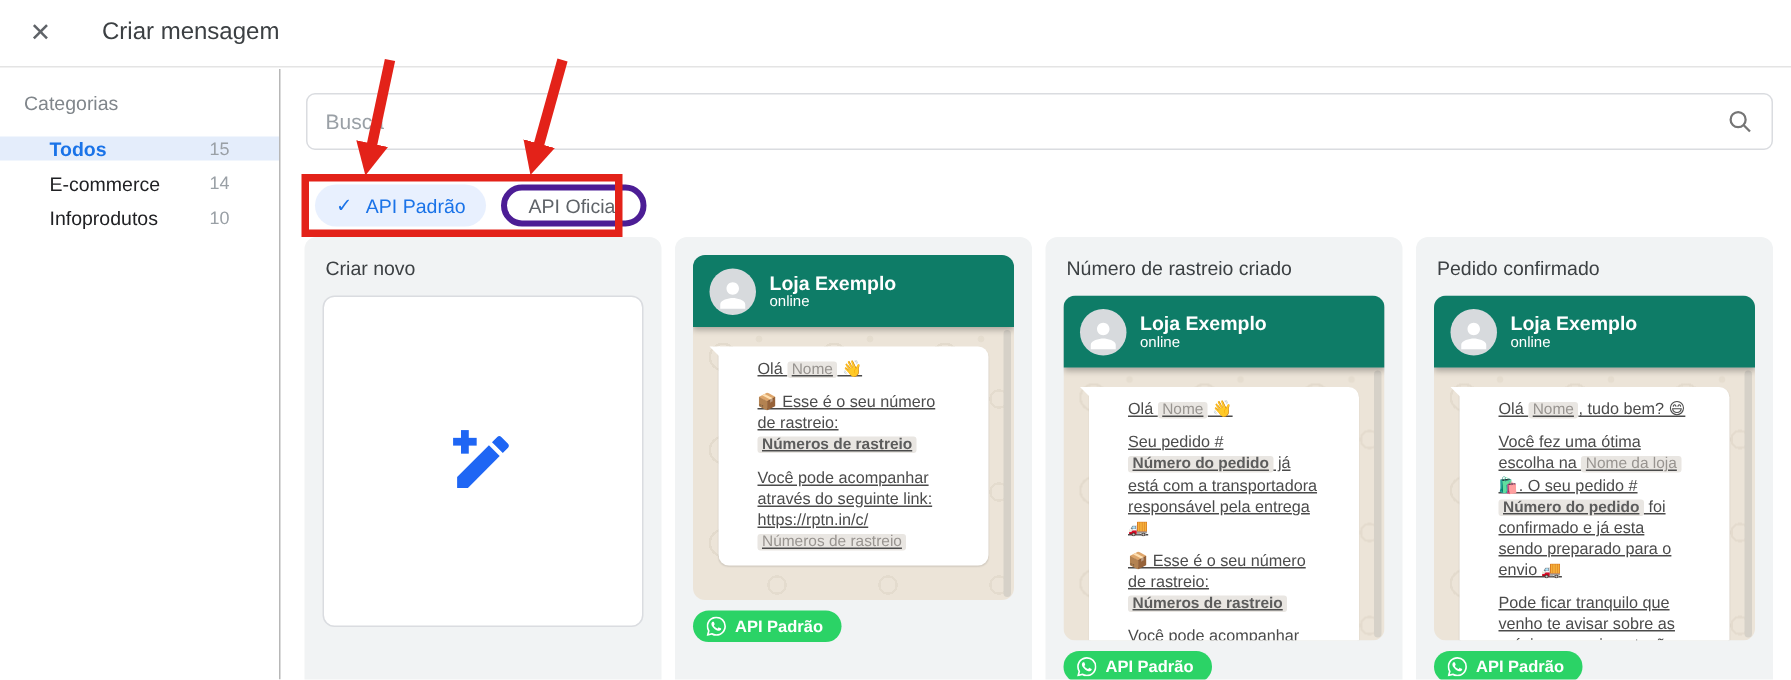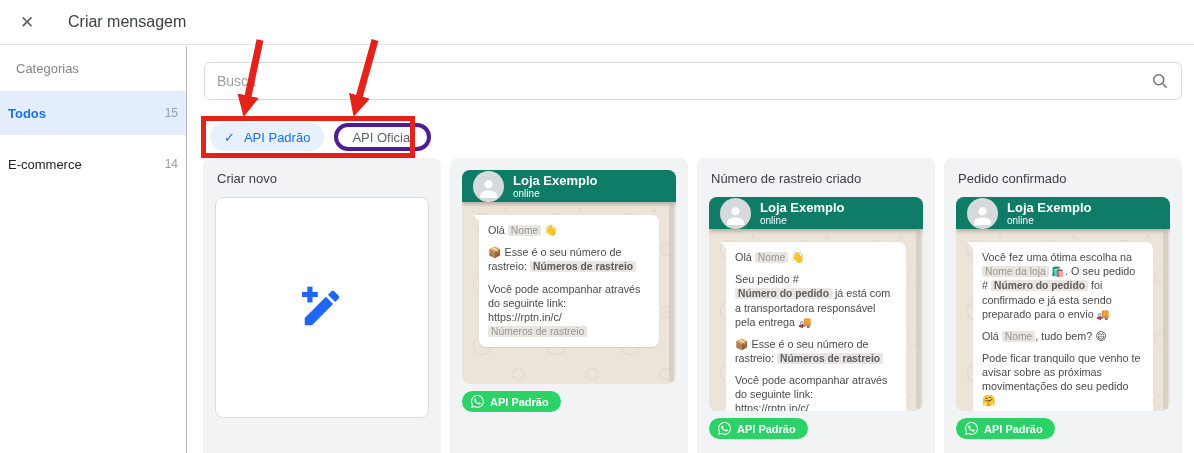--- a/index.html
+++ b/index.html
@@ -11,22 +11,22 @@
   .topbar { position:absolute; top:0; left:0; right:0; height:45px; display:flex;
     align-items:center; padding:0 14px; border-bottom:1px solid #e4e4e4; background:#fff; }
   .close-btn { width:26px; height:26px; display:flex; align-items:center; justify-content:center;
     color:#5f6368; font-size:17px; cursor:pointer; }
   .topbar-title { margin-left:28px; font-size:16px; color:#3c4043; }
 
   
   .sidebar { position:absolute; top:46px; left:0; width:187px; height:407px;
     background:#fff; border-right:1px solid #b7b7b7; padding-top:15px; }
   .cat-heading { padding:0 16px; font-size:13px; color:#80868b; margin-bottom:15px; }
-  .cat-item { height:44px; display:flex; align-items:center; justify-content:space-between;
-    padding:0 8px; margin-bottom:7px; font-size:13px; color:#202124; cursor:pointer; }
+  .cat-item { height:16px; display:flex; align-items:center; justify-content:space-between;
+    padding:0 33px; margin-bottom:7px; font-size:13px; color:#202124; cursor:pointer; }
   .cat-item.active { background:#e4edfb; color:#1a73e8; font-weight:700; }
   .cat-count { color:#9aa0a6; font-size:12px; font-weight:400; }
 
   
   .main { position:absolute; left:188px; top:46px; width:1006px; height:407px; background:#fff; }
   .search-wrap { position:absolute; left:16px; top:16px; width:978px; height:38px; }
   .search-input { width:100%; height:100%; border:1px solid #dadce0; border-radius:6px;
     padding:0 40px 0 12px; font-size:14px; color:#3c4043; outline:none;
     font-family:"Liberation Sans","DejaVu Sans",sans-serif; }
   .search-input::placeholder { color:#9aa0a6; }
@@ -46,41 +46,41 @@
 
   
   .cards { position:absolute; left:15px; top:112px; display:flex; gap:9px; }
   .card { width:238px; height:308px; background:#f1f3f4; border-radius:8px;
     padding:12px; cursor:pointer; }
   .card-title { font-size:13px; color:#3c4043; margin:1px 2px 11px; }
   .create-box { background:#fff; border:1px solid #dadce0; border-radius:8px; height:221px;
     display:flex; align-items:center; justify-content:center; }
 
   .chat { border-radius:8px; overflow:hidden; position:relative; }
-  .chat-header { background:#0e7c67; height:32px; display:flex; align-items:center;
+  .chat-header { background:#0e7c67; height:48px; display:flex; align-items:center;
     padding:0 10px 0 11px; gap:9px; position:relative; z-index:2;
     box-shadow:0 2px 4px rgba(0,0,0,.28); }
   .avatar { width:31px; height:31px; border-radius:50%; background:#d7dadd;
     overflow:hidden; flex-shrink:0; position:relative; }
   .avatar svg { position:absolute; left:3px; top:5px; }
   .chat-name { font-size:13px; font-weight:700; color:#fff; line-height:1.2; }
   .chat-status { font-size:10px; color:#fff; }
 
   .chat-body { height:182px; padding:13px 13px; position:relative; overflow:hidden;
     background-color:#ece4d8;
     background-image:
       radial-gradient(circle at 20px 20px, rgba(0,0,0,0) 8px, rgba(125,105,70,.08) 8px, rgba(125,105,70,.08) 9.5px, rgba(0,0,0,0) 9.5px),
       radial-gradient(circle at 56px 48px, rgba(0,0,0,0) 5px, rgba(125,105,70,.07) 5px, rgba(125,105,70,.07) 6.5px, rgba(0,0,0,0) 6.5px),
       radial-gradient(circle at 44px 8px, rgba(125,105,70,.06) 2px, rgba(0,0,0,0) 2.5px);
     background-size:74px 62px; }
   .chat-scrollbar { position:absolute; top:2px; right:2px; bottom:2px; width:5px;
     background:#d6d1c8; border-radius:3px; }
   .bubble { background:#fff; border-radius:7px; border-top-left-radius:0; max-width:180px;
-    padding:8px 9px 1px; font-size:10.8px; color:#4b4b4b; line-height:1.3;
-    box-shadow:0 1px 1px rgba(0,0,0,.1); position:relative; margin-left:4px; }
+    padding:8px 26px 1px; font-size:10.8px; color:#4b4b4b; line-height:1.3;
+    box-shadow:0 1px 1px rgba(0,0,0,.1); position:relative; margin-left:4px;text-decoration:underline; }
   .bubble::before { content:""; position:absolute; left:-6px; top:0;
     border-top:7px solid #fff; border-left:7px solid transparent; }
   .msg-p { margin:0 0 8px; }
   .var-chip { background:#e9e6e2; color:#989490; border-radius:2px; padding:0 3px;
     font-size:10.3px; white-space:nowrap; }
   .var-chip.bold { color:#5c5c5c; font-weight:700; }
 
   .badge { margin-top:7px; display:inline-flex; align-items:center; gap:6px;
     background:#2bd366; color:#fff; font-weight:700; font-size:11px;
     padding:4px 12px 4px 9px; border-radius:13px; }
@@ -97,20 +97,24 @@
 
   <div class="sidebar">
     <div class="cat-heading">Categorias</div>
     <div class="cat-item active">
       <span>Todos</span>
       <span class="cat-count">15</span>
     </div>
     <div class="cat-item">
       <span>E-commerce</span>
       <span class="cat-count">14</span>
+    </div>
+    <div class="cat-item">
+      <span>Infoprodutos</span>
+      <span class="cat-count">10</span>
     </div>
   </div>
 
   <div class="main">
 
     <div class="search-wrap">
       <input class="search-input" type="text" placeholder="Busca" style="">
       <svg class="search-icon" viewBox="0 0 24 24" fill="none" stroke="#757575" stroke-width="1.8">
         <circle cx="10.5" cy="10.5" r="6"></circle>
         <line x1="15" y1="15" x2="20" y2="20"></line>
@@ -203,22 +207,22 @@
                   <path d="M12 12c2.21 0 4-1.79 4-4s-1.79-4-4-4-4 1.79-4 4 1.79 4 4 4zm0 2c-2.67 0-8 1.34-8 4v3h16v-3c0-2.66-5.33-4-8-4z"></path>
                 </svg>
               </div>
               <div>
                 <div class="chat-name">Loja Exemplo</div>
                 <div class="chat-status">online</div>
               </div>
             </div>
             <div class="chat-body">
               <div class="bubble">
+                <p class="msg-p"><span>Olá </span><span class="var-chip">Nome</span><span>, tudo bem? 😄</span></p>
                 <p class="msg-p"><span>Você fez uma ótima escolha na </span><span class="var-chip">Nome da loja</span><span> 🛍️. O seu pedido # </span><span class="var-chip bold">Número do pedido</span><span> foi confirmado e já esta sendo preparado para o envio 🚚</span></p>
-                <p class="msg-p"><span>Olá </span><span class="var-chip">Nome</span><span>, tudo bem? 😄</span></p>
                 <p class="msg-p"><span>Pode ficar tranquilo que venho te avisar sobre as próximas movimentações do seu pedido 🤗</span></p>
               </div>
               <div class="chat-scrollbar"></div>
             </div>
           </div><div class="badge">
             <svg width="13" height="13" viewBox="0 0 24 24" fill="#fff">
               <path d="M17.472 14.382c-.297-.149-1.758-.867-2.03-.966-.273-.099-.471-.148-.67.15-.197.297-.767.966-.94 1.164-.173.199-.347.223-.644.075-.297-.15-1.255-.463-2.39-1.475-.883-.788-1.48-1.761-1.653-2.059-.173-.297-.018-.458.13-.606.134-.133.297-.347.446-.52.149-.174.198-.298.297-.497.1-.198.05-.371-.025-.52-.075-.149-.669-1.612-.916-2.207-.242-.579-.487-.5-.669-.51-.173-.008-.371-.01-.57-.01-.198 0-.52.074-.792.372-.272.297-1.04 1.016-1.04 2.479 0 1.462 1.065 2.875 1.213 3.074.149.198 2.096 3.2 5.077 4.487.709.306 1.262.489 1.694.625.712.227 1.36.195 1.871.118.571-.085 1.758-.719 2.006-1.413.248-.694.248-1.289.173-1.413-.074-.124-.272-.198-.57-.347m-5.421 7.403h-.004a9.87 9.87 0 0 1-5.031-1.378l-.361-.214-3.741.982.998-3.648-.235-.374a9.86 9.86 0 0 1-1.51-5.26c.001-5.45 4.436-9.884 9.888-9.884 2.64 0 5.122 1.03 6.988 2.898a9.825 9.825 0 0 1 2.893 6.994c-.003 5.45-4.437 9.884-9.885 9.884m8.413-18.297A11.815 11.815 0 0 0 12.05 0C5.495 0 .16 5.335.157 11.892c0 2.096.547 4.142 1.588 5.945L.057 24l6.305-1.654a11.882 11.882 0 0 0 5.683 1.448h.005c6.554 0 11.89-5.335 11.893-11.893a11.821 11.821 0 0 0-3.48-8.413Z"></path>
             </svg>
             <span>API Padrão</span>
           </div></div>

